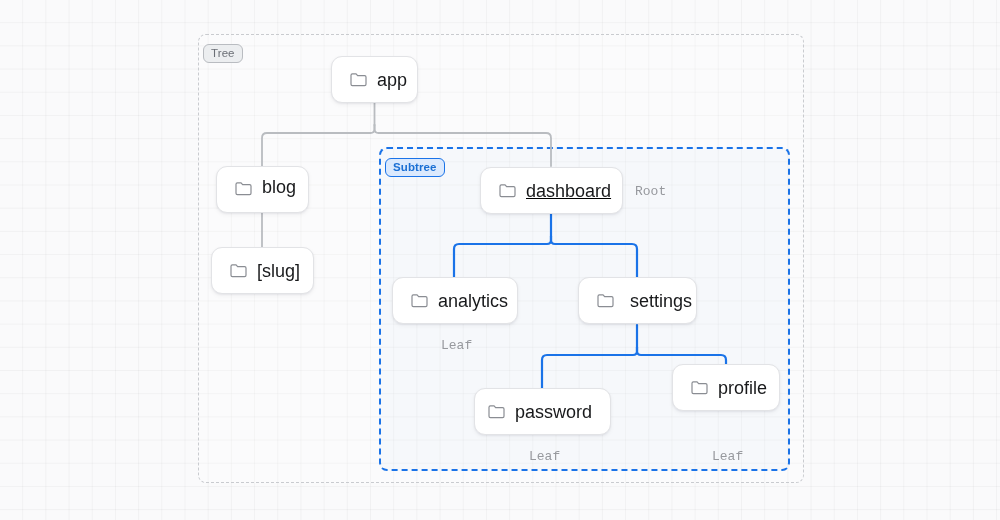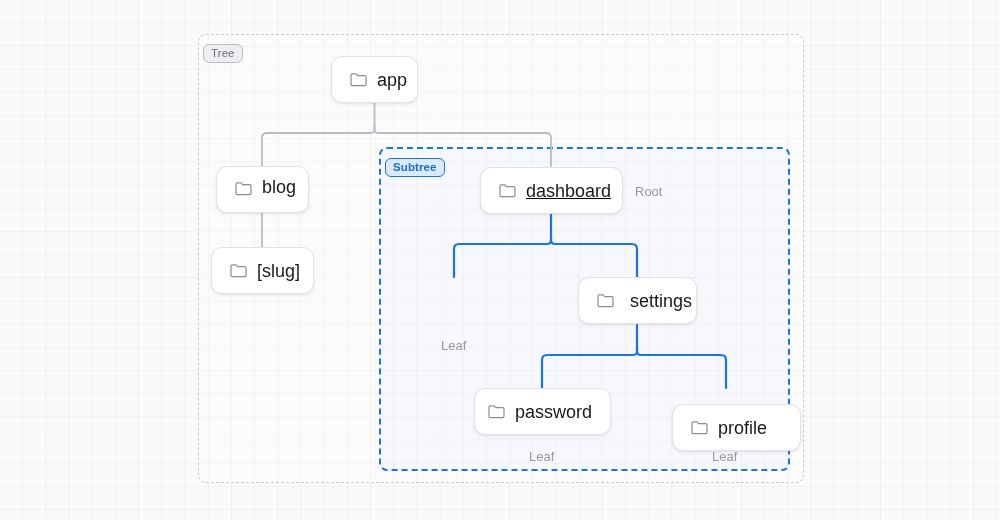--- a/index.html
+++ b/index.html
@@ -131,20 +131,21 @@
     display: block;
   }
 
   
   .caption {
     position: absolute;
     font-size: 13px;
     color: #97999e;
     white-space: nowrap;
     line-height: 1;
+    font-family: Liberation Mono, monospace;
   }
 </style>
 </head>
 <body>
 
 <div id="canvas">
 
   <div class="region" id="tree-region"></div>
   <div class="region" id="subtree-region"></div>
 
@@ -194,36 +195,42 @@
     <span class="node-label">[slug]</span>
   </div>
 
   <div class="node" style="left:480px; top:167px; width:143px;text-decoration:underline;">
     <svg class="folder-icon" viewBox="0 0 17 15">
       <path d="M1 3.2 Q1 1.8 2.4 1.8 L6.1 1.8 L7.6 3.6 L14.6 3.6 Q16 3.6 16 5 L16 12.2 Q16 13.6 14.6 13.6 L2.4 13.6 Q1 13.6 1 12.2 Z" fill="none" stroke="#8a8d93" stroke-width="1.2" stroke-linejoin="round"></path>
     </svg>
     <span class="node-label">dashboard</span>
   </div>
 
+  <div class="node" style="left:392px; top:277px; width:126px;">
+    <svg class="folder-icon" viewBox="0 0 17 15">
+      <path d="M1 3.2 Q1 1.8 2.4 1.8 L6.1 1.8 L7.6 3.6 L14.6 3.6 Q16 3.6 16 5 L16 12.2 Q16 13.6 14.6 13.6 L2.4 13.6 Q1 13.6 1 12.2 Z" fill="none" stroke="#8a8d93" stroke-width="1.2" stroke-linejoin="round"></path>
+    </svg>
+    <span class="node-label">analytics</span>
+  </div>
 
   <div class="node" style="left:578px; top:277px; width:119px;gap:16px;">
     <svg class="folder-icon" viewBox="0 0 17 15">
       <path d="M1 3.2 Q1 1.8 2.4 1.8 L6.1 1.8 L7.6 3.6 L14.6 3.6 Q16 3.6 16 5 L16 12.2 Q16 13.6 14.6 13.6 L2.4 13.6 Q1 13.6 1 12.2 Z" fill="none" stroke="#8a8d93" stroke-width="1.2" stroke-linejoin="round"></path>
     </svg>
     <span class="node-label">settings</span>
   </div>
 
   <div class="node" style="left:474px; top:388px; width:137px;justify-content:flex-end;">
     <svg class="folder-icon" viewBox="0 0 17 15">
       <path d="M1 3.2 Q1 1.8 2.4 1.8 L6.1 1.8 L7.6 3.6 L14.6 3.6 Q16 3.6 16 5 L16 12.2 Q16 13.6 14.6 13.6 L2.4 13.6 Q1 13.6 1 12.2 Z" fill="none" stroke="#8a8d93" stroke-width="1.2" stroke-linejoin="round"></path>
     </svg>
     <span class="node-label">password</span>
   </div>
 
-  <div class="node" style="left:672px; top:404px; width:129px;text-align:center;">
+  <div class="node" style="left:672px; top:364px; width:108px;text-align:center;">
     <svg class="folder-icon" viewBox="0 0 17 15">
       <path d="M1 3.2 Q1 1.8 2.4 1.8 L6.1 1.8 L7.6 3.6 L14.6 3.6 Q16 3.6 16 5 L16 12.2 Q16 13.6 14.6 13.6 L2.4 13.6 Q1 13.6 1 12.2 Z" fill="none" stroke="#8a8d93" stroke-width="1.2" stroke-linejoin="round"></path>
     </svg>
     <span class="node-label">profile</span>
   </div>
 
   <div class="caption" style="left:635px; top:185px;">Root</div>
   <div class="caption" style="left:441px; top:339px;">Leaf</div>
   <div class="caption" style="left:529px; top:450px;">Leaf</div>
   <div class="caption" style="left:712px; top:450px;">Leaf</div>

